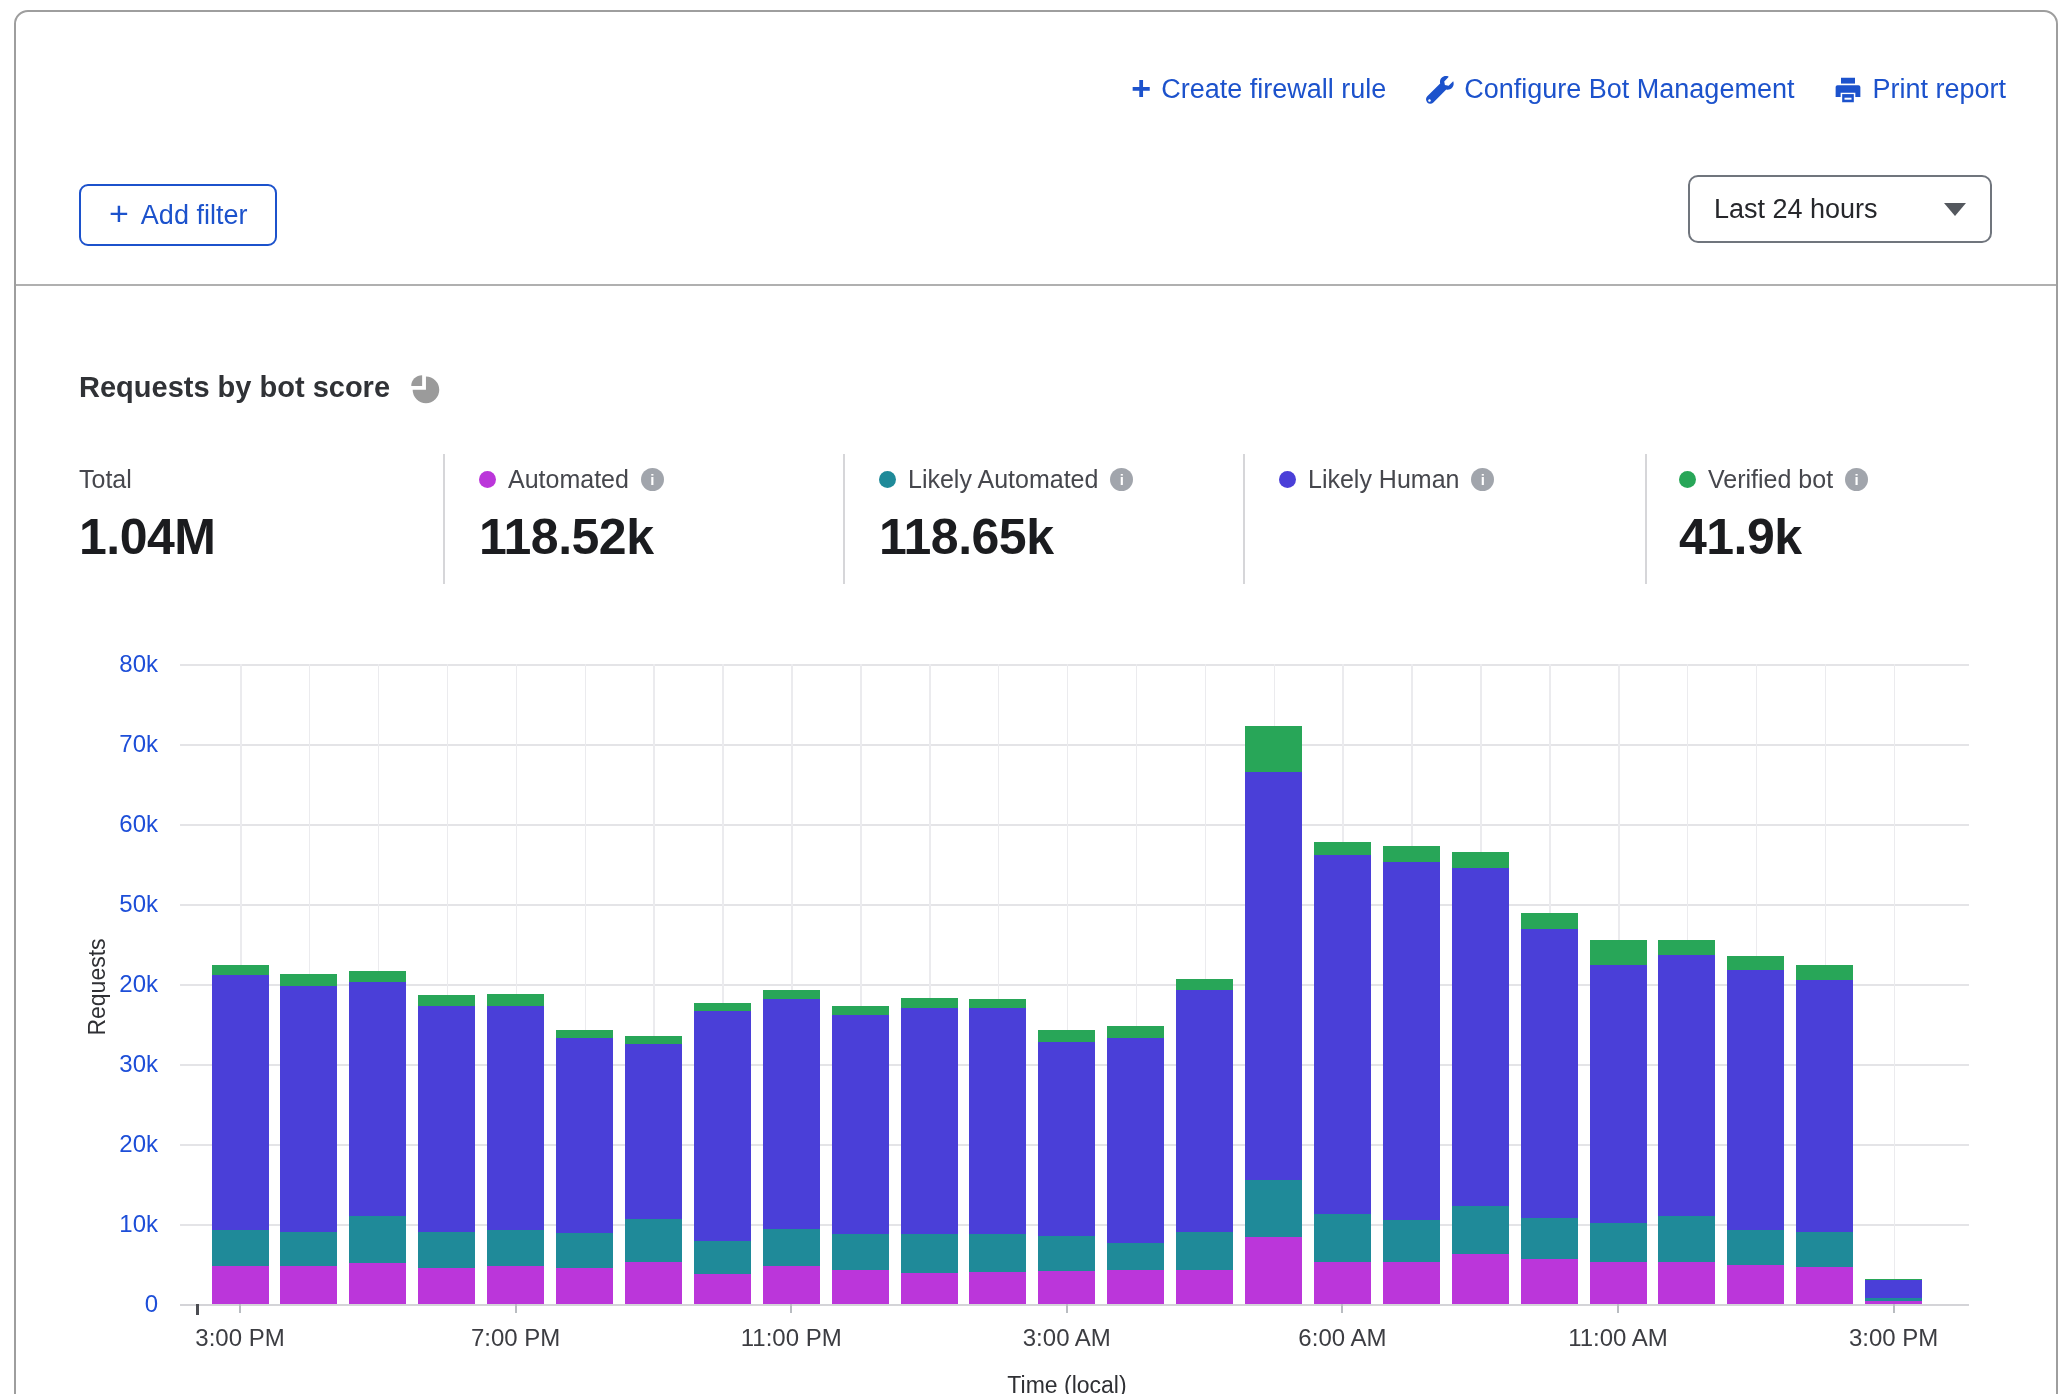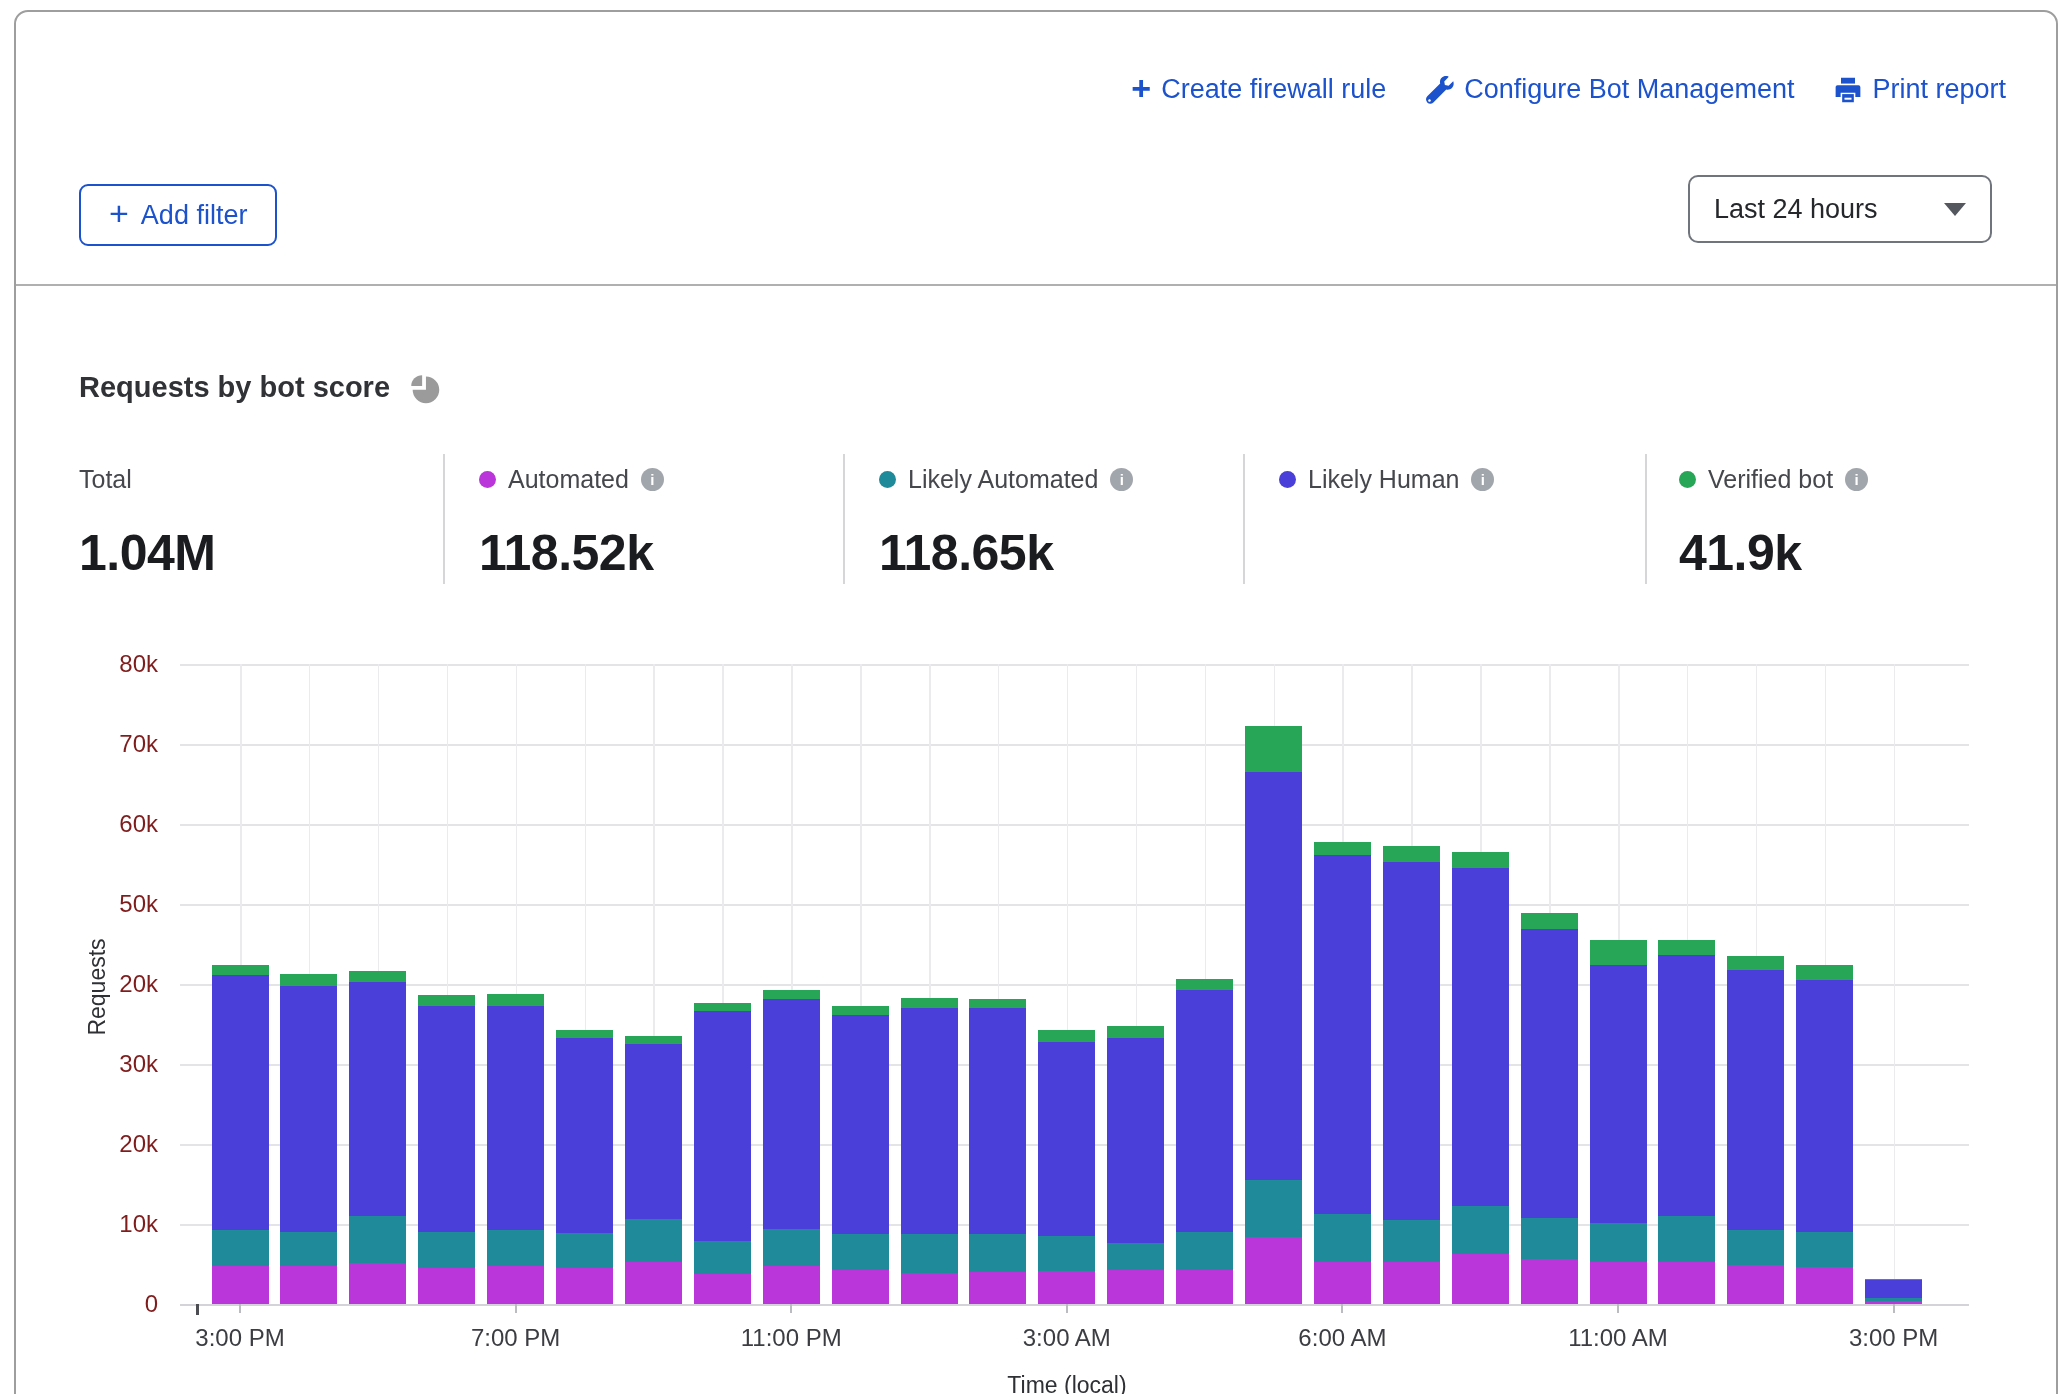--- a/index.html
+++ b/index.html
@@ -38,31 +38,31 @@
   .pie-icon svg { width:38px; height:38px; display:block; }
 
   
   .stat-block { position:absolute; top:452px; }
   .stat-label-row { display:flex; align-items:center; gap:12px; height:30px; }
   .stat-label { font-size:25px; color:#46474d; }
   .legend-dot { width:17px; height:17px; border-radius:50%; display:inline-block; }
   .info-icon { width:23px; height:23px; border-radius:50%; background:#a1a5ac; color:#fff;
                font-size:15px; font-weight:700; display:inline-flex; align-items:center;
                justify-content:center; font-style:normal; }
-  .stat-value { font-size:50px; font-weight:700; color:#1b1c1f; margin-top:30px; letter-spacing:-0.5px; }
+  .stat-value { font-size:50px; font-weight:700; color:#1b1c1f; margin-top:14px; letter-spacing:-0.5px; }
   .stat-divider { position:absolute; top:442px; width:2px; height:130px; background:#d6d6d9; }
 
   
   #plot { position:absolute; left:164px; top:652px; width:1789px; height:640px; }
   .hgrid { position:absolute; left:0; width:100%; height:1.5px; background:#e4e4e7; }
   .hgrid.baseline { background:#d4d4d8; }
   .vgrid { position:absolute; top:0; width:1.5px; height:640px; background:#ebebee; }
   .bar { position:absolute; bottom:0; display:flex; flex-direction:column; }
   .seg { width:100%; }
-  .ylab { position:absolute; left:-92px; width:70px; text-align:right; font-size:24px; color:#7f1d1d; }
+  .ylab { position:absolute; left:-92px; width:70px; text-align:right; font-size:24px; color:#1d4ed8; }
   .xlab { position:absolute; top:660px; transform:translateX(-50%); font-size:24px; color:#3c3d42; white-space:nowrap; }
   .xtick { position:absolute; top:640px; width:2px; height:9px; background:#b9bcc1; transform:translateX(-50%); }
   .origin-tick { position:absolute; left:16px; top:640px; width:3px; height:11px; background:#4c4d52; }
   .x-axis-title { position:absolute; left:887px; top:708px; transform:translateX(-50%);
                   font-size:23px; color:#2f3034; }
   .y-axis-title { position:absolute; left:8px; top:960px; width:150px; height:30px;
                   transform:rotate(-90deg); text-align:center; font-size:23px; color:#2f3034; }
 </style>
 </head>
 <body>

